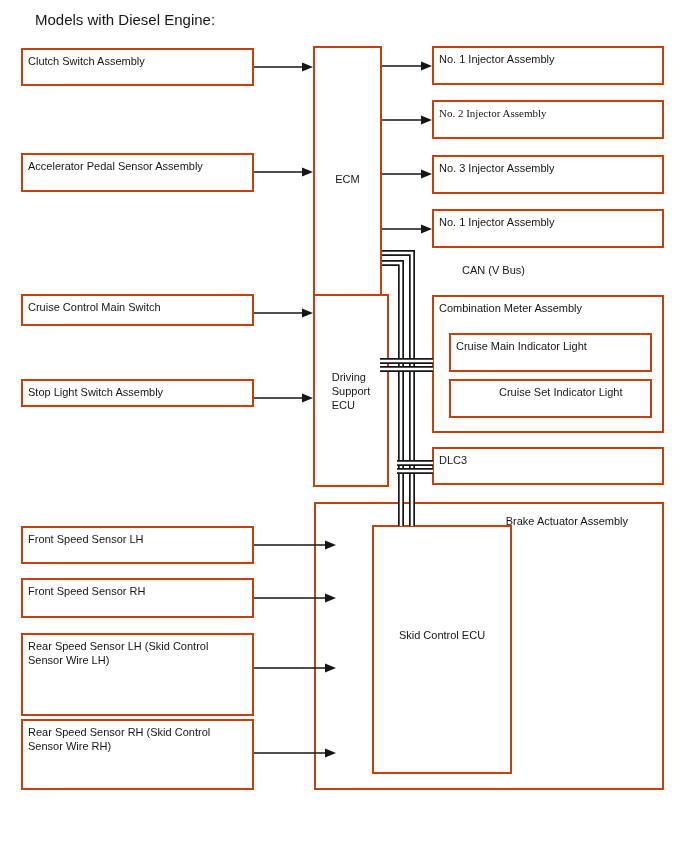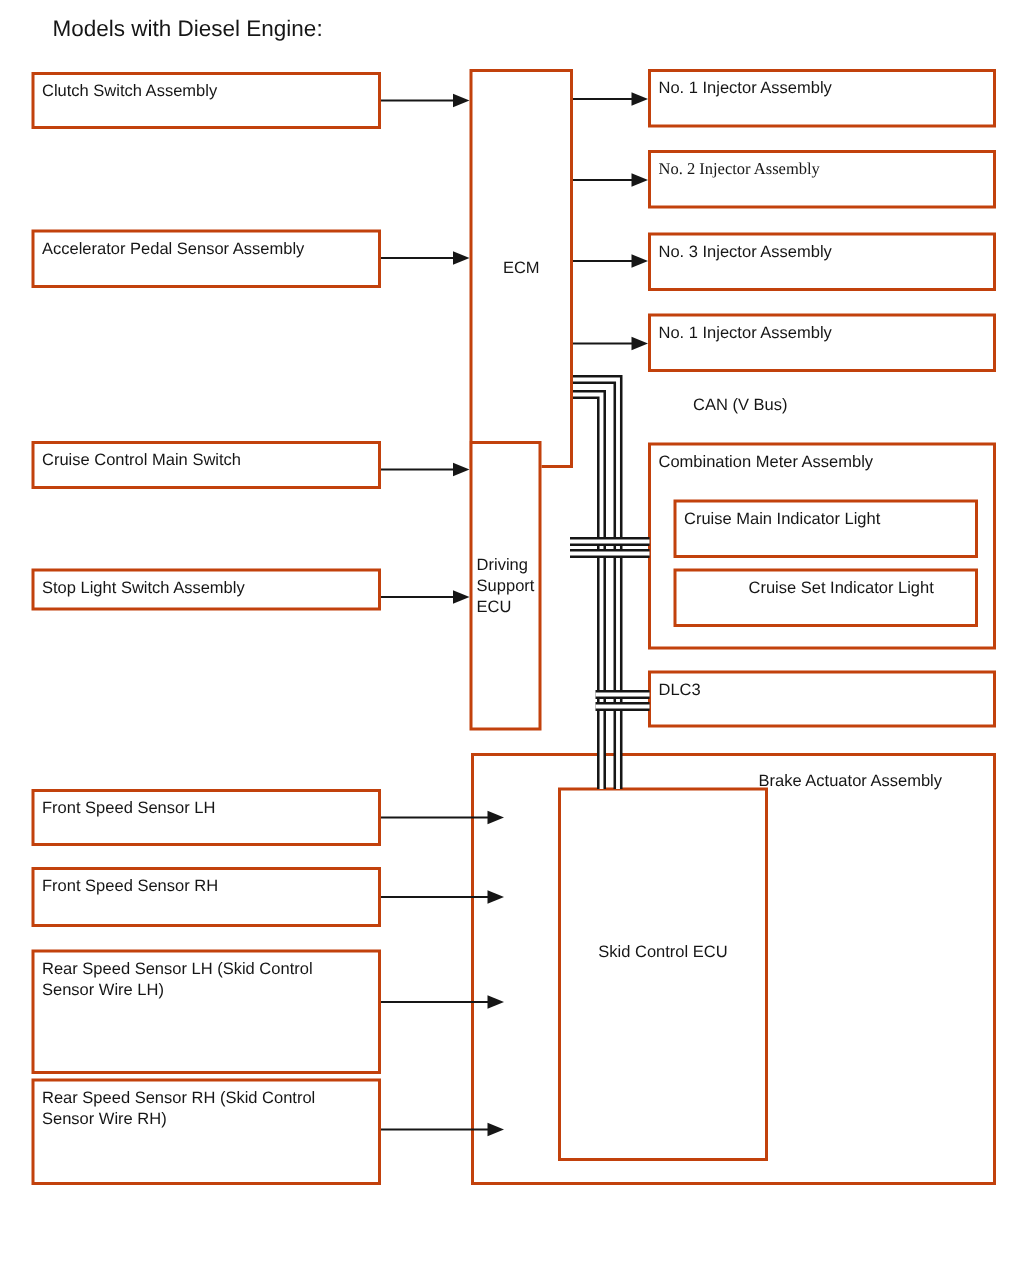--- a/index.html
+++ b/index.html
@@ -49,21 +49,21 @@
 <div class="box" style="left:21px;top:633px;width:233px;height:83px;">
   <span>Rear Speed Sensor LH (Skid Control Sensor Wire LH)</span>
 </div>
 <div class="box" style="left:21px;top:719px;width:233px;height:71px;">
   <span>Rear Speed Sensor RH (Skid Control Sensor Wire RH)</span>
 </div>
 
 <div class="box center-label" style="left:313px;top:46px;width:69px;height:266px;">
   <span>ECM</span>
 </div>
-<div class="box center-label" style="left:313px;top:294px;width:48px;height:193px;">
+<div class="box center-label" style="left:313px;top:294px;width:76px;height:193px;">
   <span class="pre">Driving
 Support
 ECU</span>
 </div>
 
 <div class="box" style="left:432px;top:46px;width:232px;height:39px;">
   <span>No. 1 Injector Assembly</span>
 </div>
 <div class="box" style="left:432px;top:100px;width:232px;height:39px;font-family:Liberation Serif, serif;">
   <span>No. 2 Injector Assembly</span>

